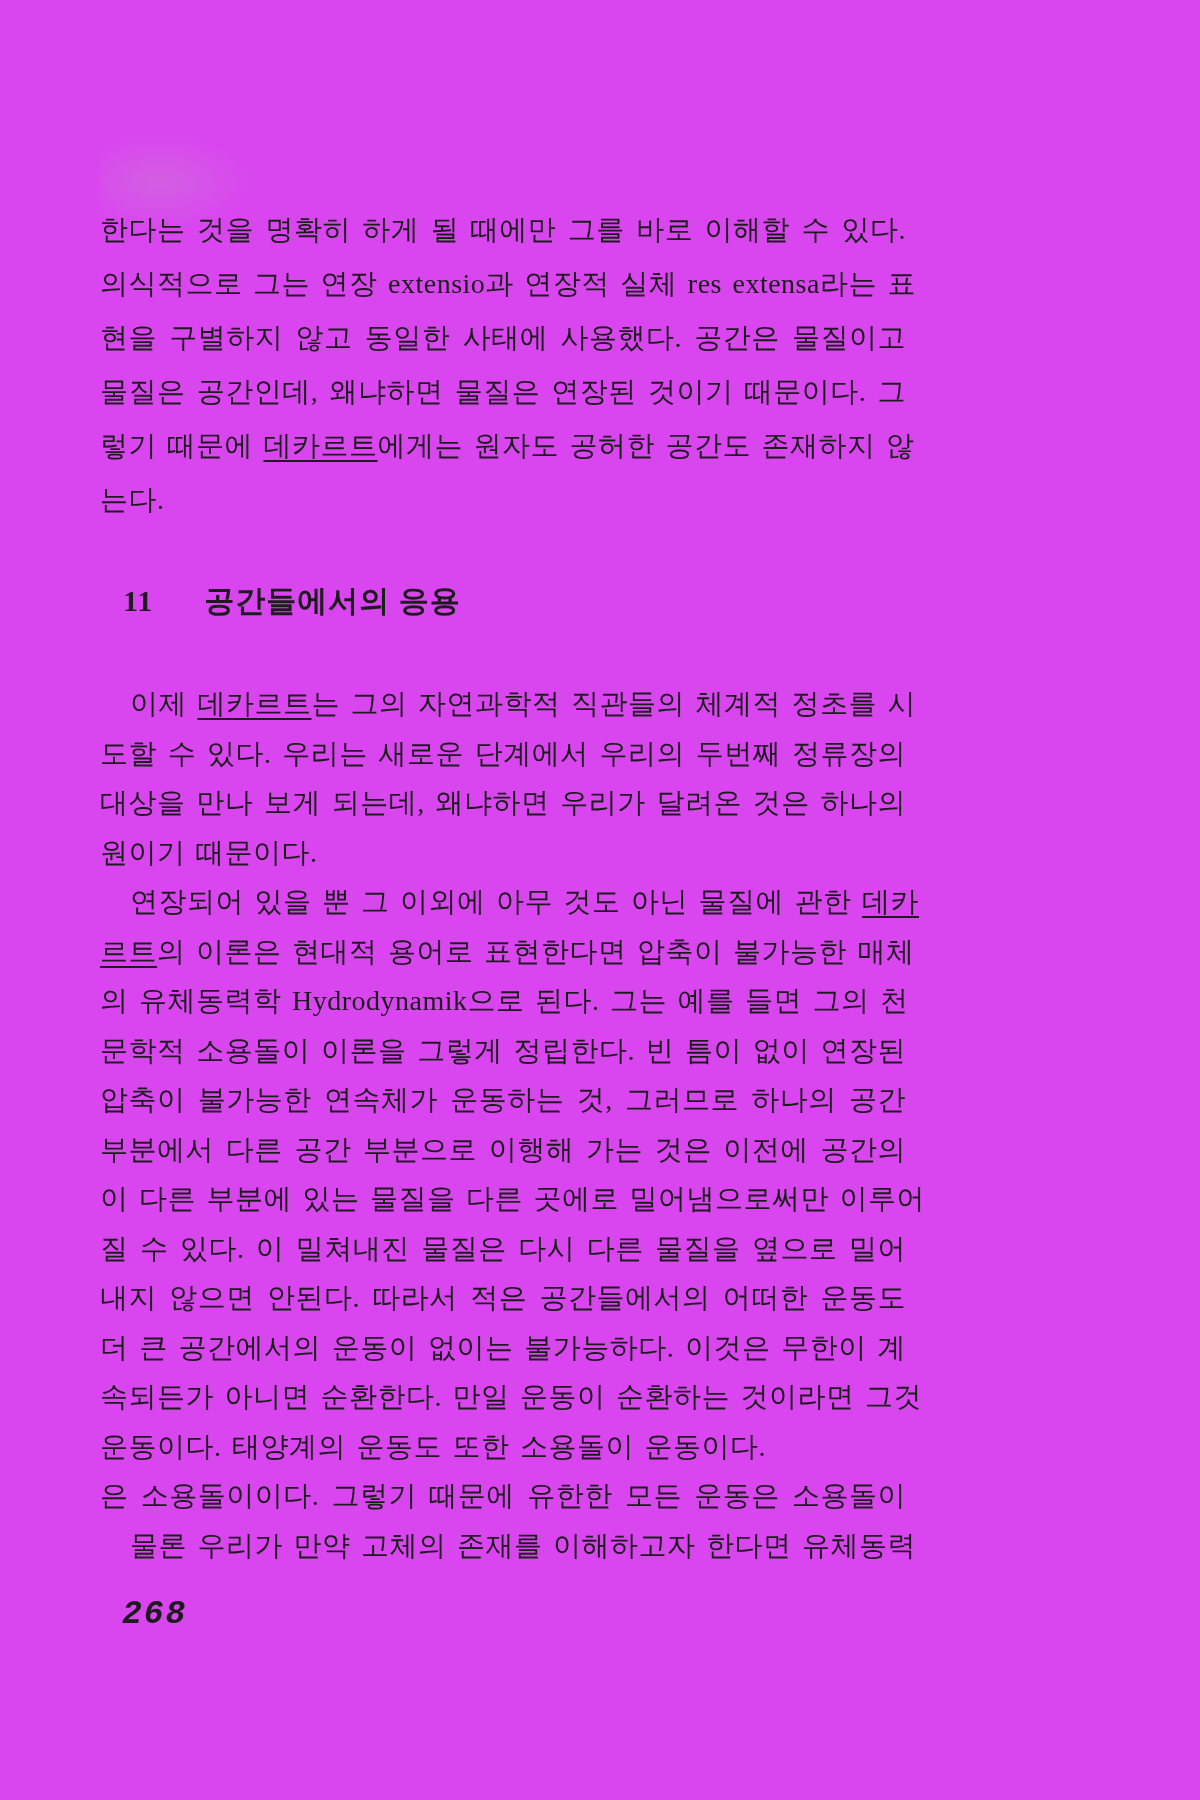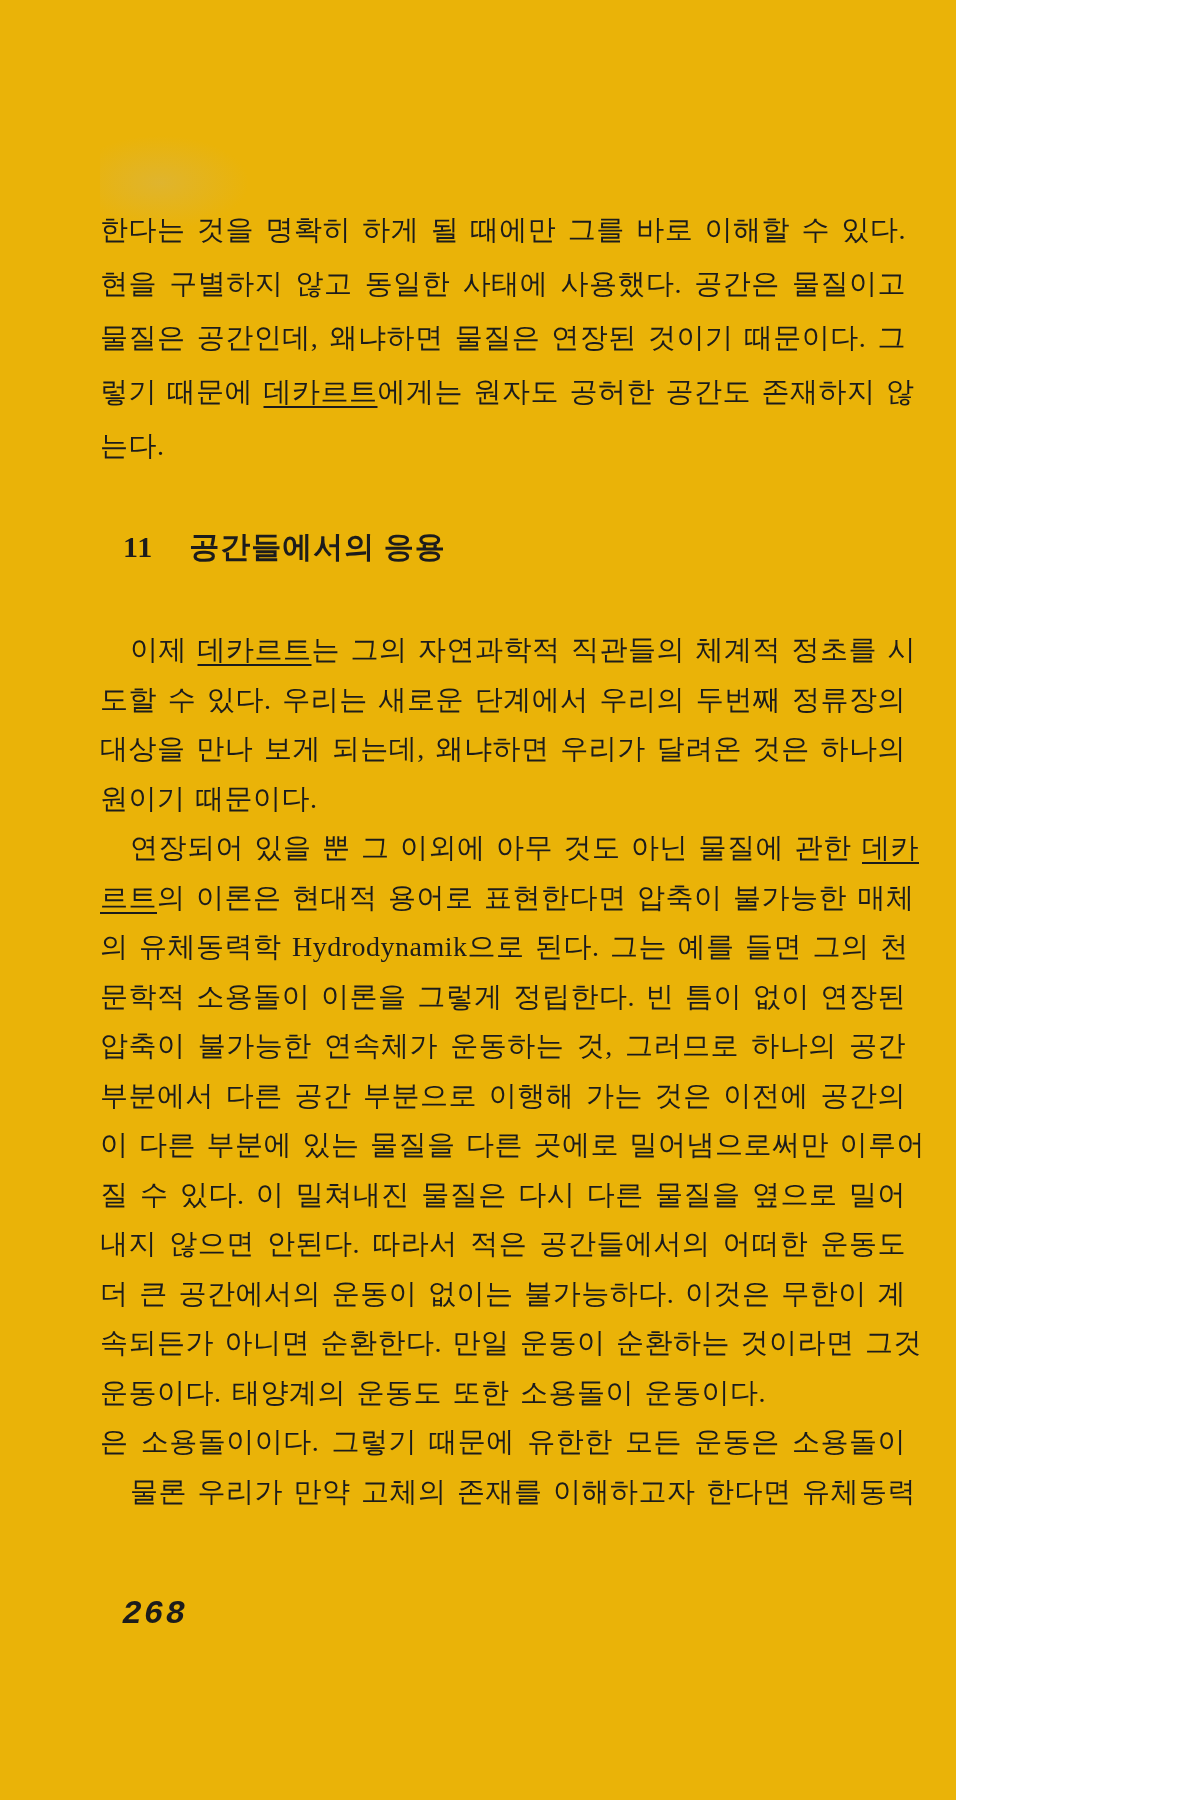--- a/index.html
+++ b/index.html
@@ -1,20 +1,20 @@
 <!DOCTYPE html>
 <html><head>
 <meta charset="utf-8">
 <style>
   html, body { margin: 0; padding: 0; }
   .page {
     position: relative;
-    width: 956px;
+    width: 1200px;
     height: 1800px;
-    background: #eab308;
+    background: #d946ef;
     color: #1c1c1c;
     font-family: "Liberation Serif", "DejaVu Serif", serif;
     overflow: hidden;
   }
   
   .smudge {
     position: absolute;
     left: 100px; top: 135px;
     width: 150px; height: 95px;
     background: radial-gradient(ellipse at 40% 50%, rgba(185,185,180,0.22), rgba(255,255,255,0) 70%);
@@ -45,41 +45,42 @@
     height: 52px;
     line-height: 52px;
     font-size: 30px;
     font-weight: bold;
     letter-spacing: 1px;
     padding-left: 23px;
     text-align: left;
     text-align-last: left;
     white-space: nowrap;
   }
-  .heading .hnum { margin-right: 36px; }
+  .heading .hnum { margin-right: 51px; }
   .pagenum {
     position: absolute;
     left: 122px;
     top: 1596px;
     font-size: 33px;
     font-weight: bold;
     font-style: italic;
     letter-spacing: 2px;
     font-family: Liberation Mono, monospace;
   }
 </style>
 </head>
 <body>
 
 <div class="page">
   <div class="smudge"></div>
 
   <div class="textblock">
 
     <div class="line lh54">한다는 것을 명확히 하게 될 때에만 그를 바로 이해할 수 있다.</div>
+    <div class="line lh54">의식적으로 그는 연장 extensio과 연장적 실체 res extensa라는 표</div>
     <div class="line lh54">현을 구별하지 않고 동일한 사태에 사용했다. 공간은 물질이고</div>
     <div class="line lh54">물질은 공간인데, 왜냐하면 물질은 연장된 것이기 때문이다. 그</div>
     <div class="line lh54"><span>렇기 때문에 </span><span class="uname">데카르트</span><span>에게는 원자도 공허한 공간도 존재하지 않</span></div>
     <div class="line lh54 end">는다.</div>
 
     <div class="sp-before-heading"></div>
 
     <div class="heading">
       <span class="hnum">11</span><span class="htitle">공간들에서의 응용</span>
     </div>

